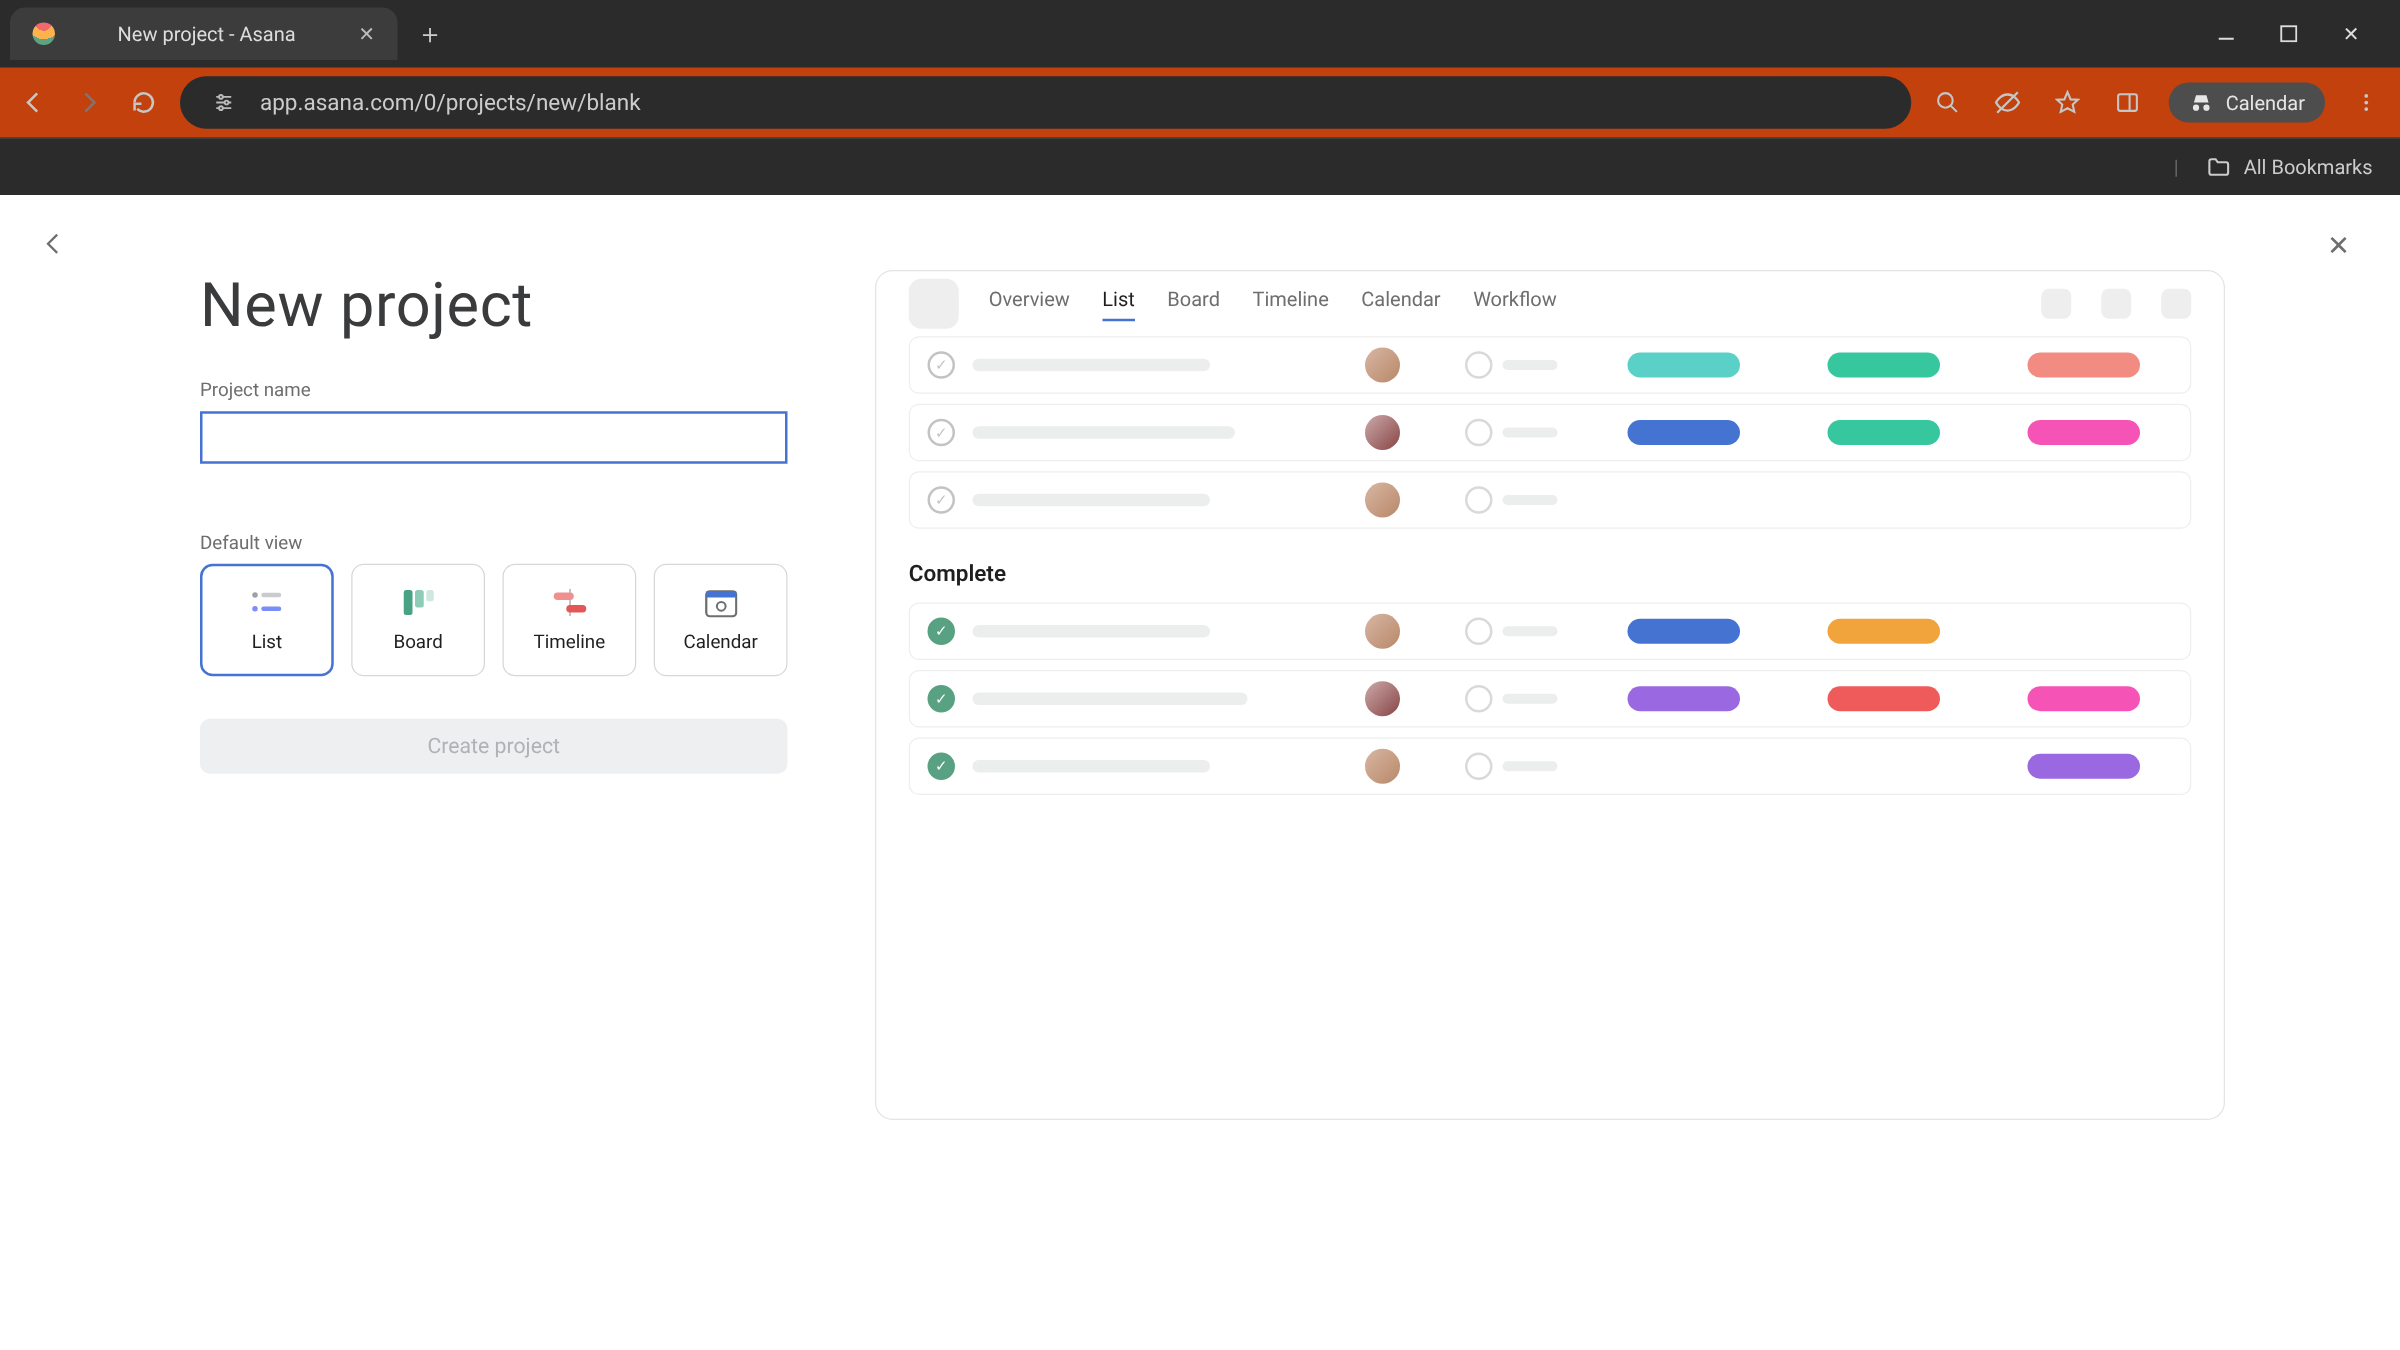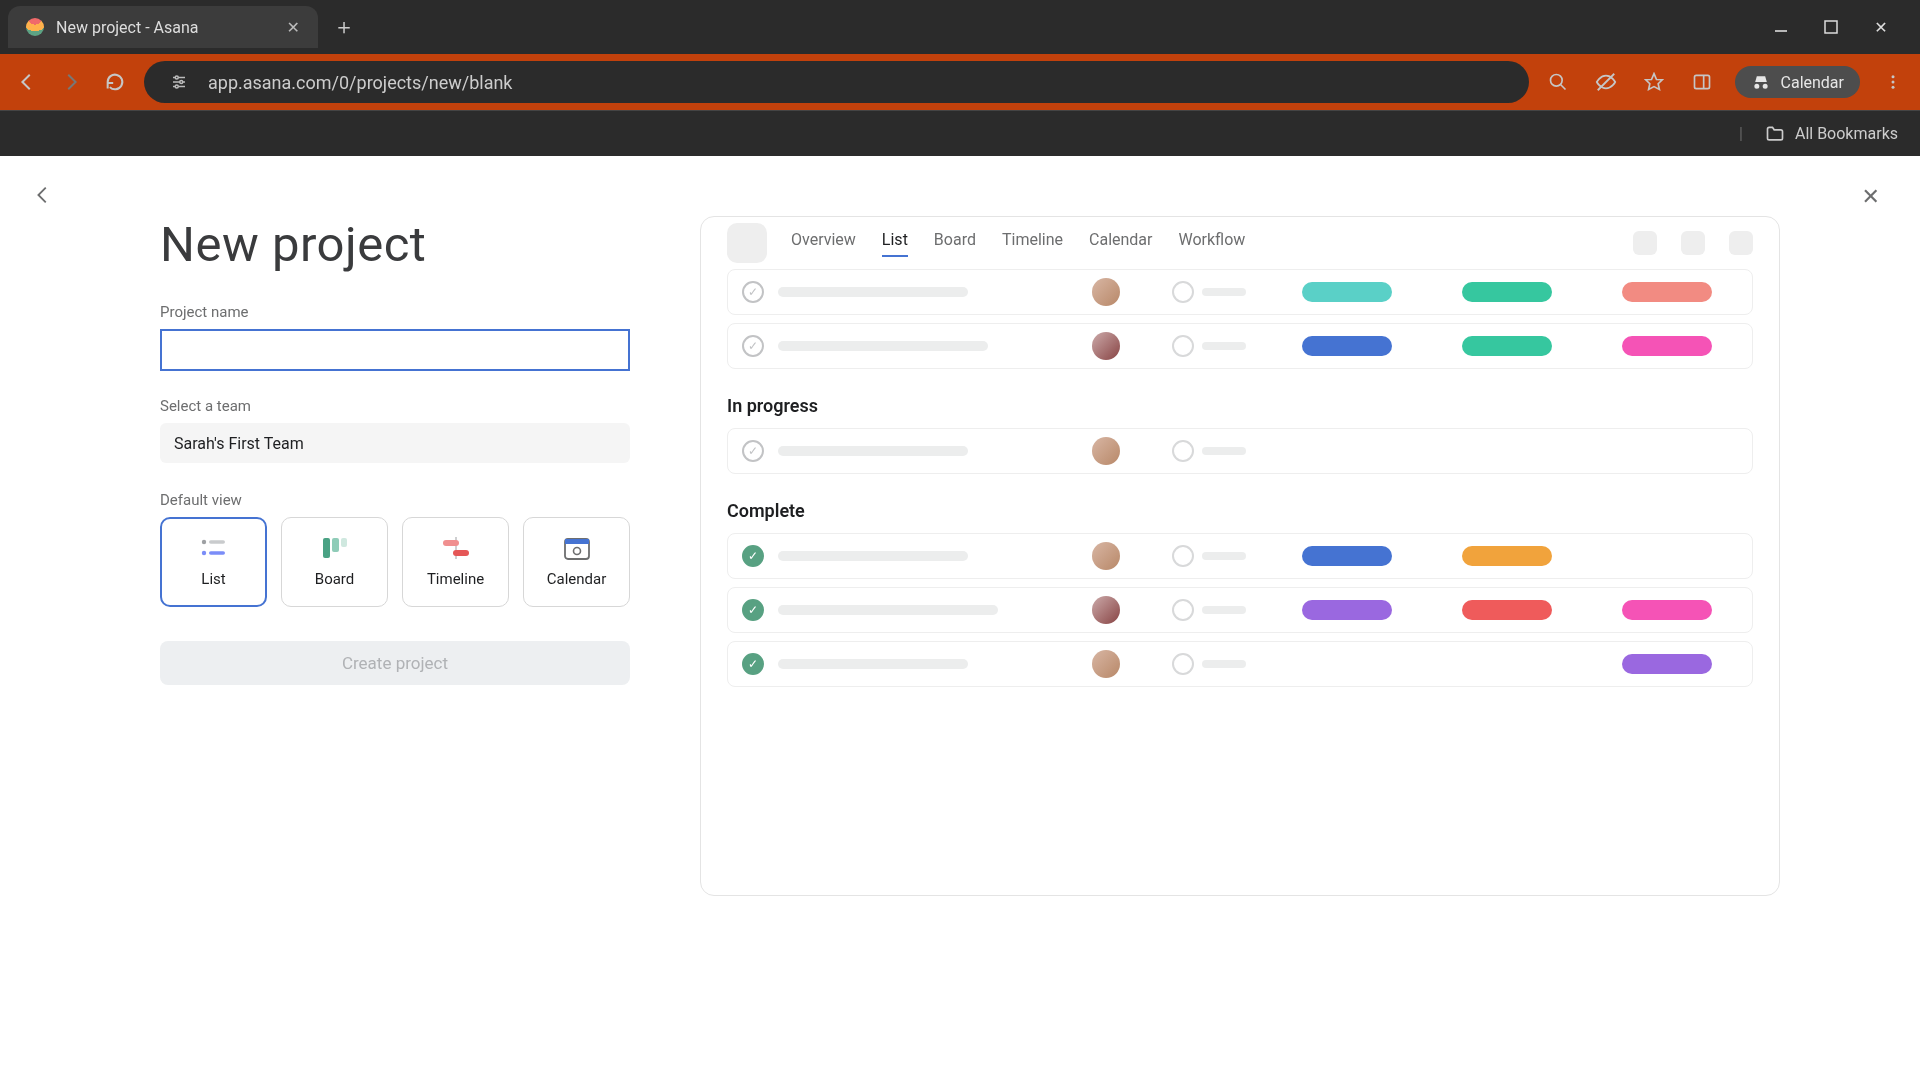--- a/index.html
+++ b/index.html
@@ -2,21 +2,21 @@
 <html><head>
 <meta charset="utf-8">
 <style>
 * { margin:0; padding:0; box-sizing:border-box; font-family:-apple-system,BlinkMacSystemFont,"Segoe UI",Roboto,sans-serif; }
 body { width:1920px; height:1080px; overflow:hidden; background:#fff; }
 
 
 .browser-chrome { background:#2b2b2b; color:#e6e6e6; }
 .tab-strip { display:flex; align-items:center; height:54px; padding:0 8px; }
 .tab-strip .spacer { flex:1; }
-.tab { display:flex; align-items:center; gap:12px; background:#3c3c3c; height:42px; padding:0 18px; border-radius:12px 12px 0 0; width:310px; }
+.tab { display:flex; align-items:center; gap:12px; background:#3c3c3c; height:42px; padding:0 18px; border-radius:12px 12px 0 0; width:310px;text-align:center; }
 .tab .favicon { width:18px; height:18px; border-radius:50%; background:radial-gradient(circle at 50% 0%,#f06a6a 33%,#ffb14c 33% 66%,#5da283 66%); }
 .tab .title { font-size:16px; color:#ddd; flex:1; white-space:nowrap; overflow:hidden; }
 .tab .close { color:#bbb; font-size:16px; }
 .new-tab-btn { width:32px; height:32px; display:flex; align-items:center; justify-content:center; color:#ccc; font-size:22px; margin-left:10px; }
 .win-btns { display:flex; gap:28px; padding-right:20px; }
 .win-btn { width:22px; height:22px; color:#ddd; display:flex; align-items:center; justify-content:center; }
 .addr-bar { display:flex; align-items:center; height:56px; padding:0 12px; gap:14px; background:#c2410c; }
 .nav-icon { width:30px; height:30px; display:flex; align-items:center; justify-content:center; color:#c6c6c6; }
 .nav-icon.dim { color:#777; }
 .url-box { flex:1; display:flex; align-items:center; gap:14px; background:#2b2b2b; border-radius:22px; height:42px; padding:0 20px; }
@@ -203,26 +203,20 @@
 
     <div class="form">
       <h1>New project</h1>
 
       <div class="field-label">Project name</div>
       <div class="proj-name-wrap">
         <input class="proj-name-input" value="" style="">
       </div>
 
       <div class="row-two">
-        <div class="select-box">
-          <div class="field-label">Select a team</div>
-          <div class="select-input team-input">
-            <span>Sarah's First Team</span>
-          </div>
-        </div>
       </div>
 
       <div class="field-label">Default view</div>
       <div class="view-grid">
         <div class="view-card selected">
           <span class="vc-icon">
               <svg width="28" height="22" viewBox="0 0 28 22">
                 <circle cx="4" cy="5" r="2.2" fill="#9ea0a3"></circle>
                 <rect x="9" y="3.2" width="16" height="3.6" rx="1.8" fill="#c9cbcd"></rect>
                 <circle cx="4" cy="16" r="2.2" fill="#7b8df8"></circle>
@@ -305,21 +299,20 @@
         <span class="avatar b"></span>
         <span class="date-pill">
             <span class="date-ico"></span>
             <span class="skel-short"></span>
           </span>
         <span class="tag w90 c-blue"></span>
         <span class="tag w90 c-mint"></span>
         <span class="tag w90 c-pink"></span>
       </div>
 
-      <div class="sec-title">In progress</div>
       <div class="task-row">
         <div class="task-name-cell">
             <span class="chk">✓</span>
             <span class="skel-line"></span>
           </div>
         <span class="avatar"></span>
         <span class="date-pill">
             <span class="date-ico"></span>
             <span class="skel-short"></span>
           </span>

